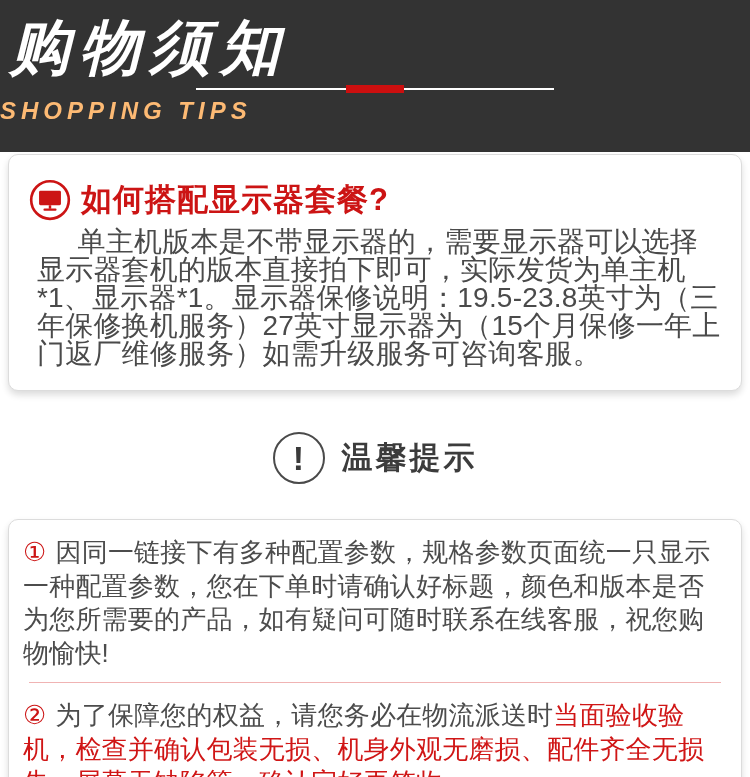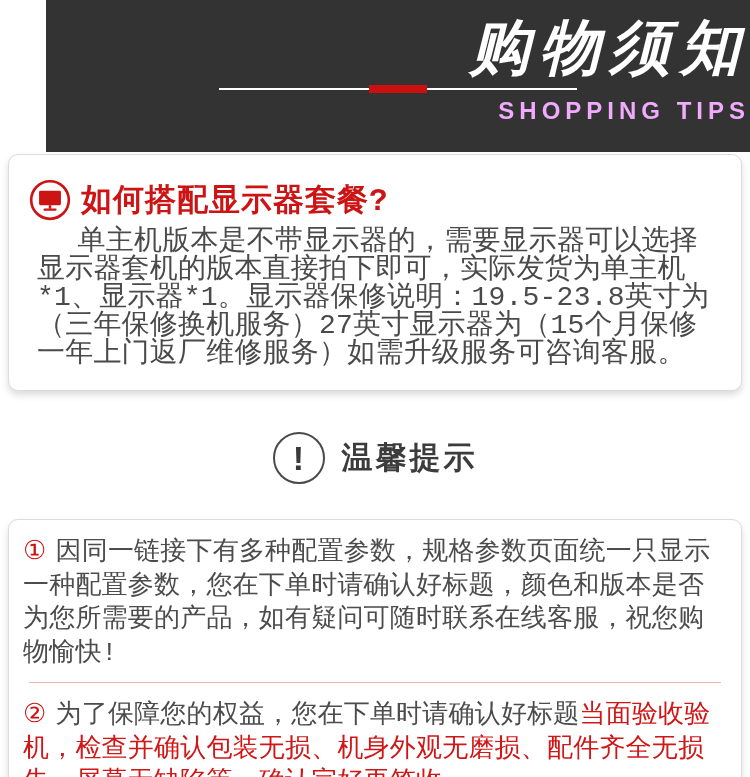--- a/index.html
+++ b/index.html
@@ -5,42 +5,41 @@
   html, body { margin: 0; padding: 0; }
   body {
     width: 750px; height: 777px;
     background: #ffffff;
     font-family: "Liberation Sans", "DejaVu Sans", sans-serif;
     overflow: hidden;
   }
   
   .hdr {
     height: 152px; background: #333333; color: #ffffff;
-    display: flex; flex-direction: column; align-items: flex-end;
-    box-sizing: border-box; padding-top: 14px; margin-left: 46px;
+    display: flex; flex-direction: column; align-items: flex-start;
+    box-sizing: border-box; padding-top: 14px;
   }
   .hdr-title {
     margin: 0; font-size: 60px; line-height: 68px;
     font-style: italic; font-weight: bold; letter-spacing: 10px;
     padding-left: 10px;
   }
   .title-divider { position: relative; width: 358px; height: 8px; margin: 3px auto 4px; }
   .title-divider .line { position: absolute; left: 0; right: 0; top: 3px; height: 2px; background: #ffffff; }
   .title-divider .chip { position: absolute; left: 50%; transform: translateX(-50%); top: 0; width: 58px; height: 8px; background: #cc0f0f; }
   .hdr-sub {
-    font-size: 24px; font-weight: bold;
-    letter-spacing: 5px; color: #f0abfc;
+    font-size: 24px; font-style: italic; font-weight: bold;
+    letter-spacing: 5px; color: #fdba74;
   }
   
   .card {
     margin: 0 8px; background: #ffffff;
     border: 1px solid #dcdcdc; border-radius: 10px;
     box-shadow: 0 4px 7px rgba(0,0,0,0.14);
     box-sizing: border-box;
-    font-family: Liberation Mono, monospace;
   }
   .combo-card { margin-top: 2px; padding: 24px 12px 12px 12px; }
   .card-heading { display: flex; align-items: center; gap: 10px; padding-left: 8px; }
   .card-heading h2 {
     margin: 0; font-size: 31px; font-weight: bold;
     color: #cc1414; letter-spacing: 1px;
   }
   .monitor-badge { width: 42px; height: 42px; flex: 0 0 42px; }
   .combo-body {
     margin: 7px 8px 10px 16px;
@@ -107,15 +106,15 @@
     <div class="warn-title">温馨提示</div>
   </div>
 </div>
 
 <section class="card notes-card">
   <div class="note note-1">
     <span class="num">①</span><span>因同一链接下有多种配置参数，规格参数页面统一只显示一种配置参数，您在下单时请确认好标题，颜色和版本是否为您所需要的产品，如有疑问可随时联系在线客服，祝您购物愉快!</span>
   </div>
   <div class="note-divider"></div>
   <div class="note note-2">
-    <span class="num">②</span><span>为了保障您的权益，您在下单时请确认好标题</span><span class="red">当面验收验机，检查并确认包装无损、机身外观无磨损、配件齐全无损失，屏幕无缺陷等，确认完好再签收。</span>
+    <span class="num">②</span><span>为了保障您的权益，请您务必在物流派送时</span><span class="red">当面验收验机，检查并确认包装无损、机身外观无磨损、配件齐全无损失，屏幕无缺陷等，确认完好再签收。</span>
   </div>
 </section>
 
 </body></html>

